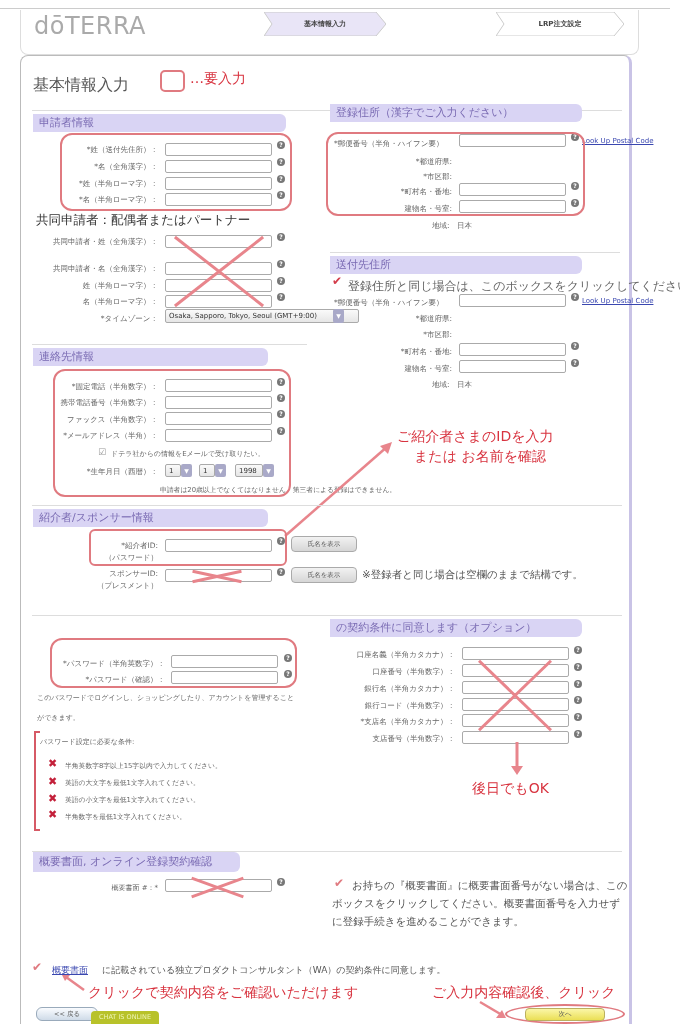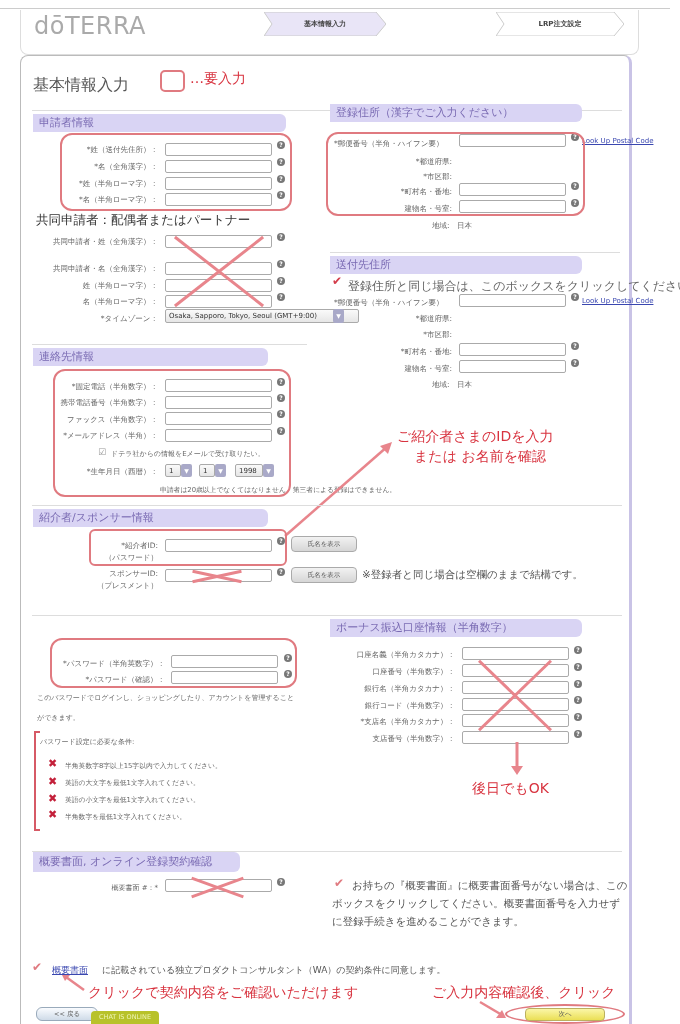--- a/index.html
+++ b/index.html
@@ -233,21 +233,21 @@
 
   <div class="abs xmark" style="left:48px;top:757px">✖</div>
   <div class="abs small" style="left:65px;top:761px;font-size:6.8px">半角英数字8字以上15字以内で入力してください。</div>
   <div class="abs xmark" style="left:48px;top:775px">✖</div>
   <div class="abs small" style="left:65px;top:778px;font-size:6.8px">英語の大文字を最低1文字入れてください。</div>
   <div class="abs xmark" style="left:48px;top:792px">✖</div>
   <div class="abs small" style="left:65px;top:795px;font-size:6.8px">英語の小文字を最低1文字入れてください。</div>
   <div class="abs xmark" style="left:48px;top:808px">✖</div>
   <div class="abs small" style="left:65px;top:812px;font-size:6.8px">半角数字を最低1文字入れてください。</div>
 
-  <div class="abs sec" style="left:330px;top:619px;width:252px">ボーナス振込口座情報（半角数字）</div>
+  <div class="abs sec" style="left:330px;top:619px;width:252px">の契約条件に同意します（オプション）</div>
 
   <div class="abs lbl" style="left:340px;top:650px;width:115px">口座名義（半角カタカナ）：</div>
   <div class="abs inp" style="left:462px;top:647px;width:107px"></div>
   <div class="abs help" style="left:574px;top:646px">?</div>
 
   <div class="abs lbl" style="left:340px;top:667px;width:115px">口座番号（半角数字）：</div>
   <div class="abs inp" style="left:462px;top:664px;width:107px"></div>
   <div class="abs help" style="left:574px;top:663px">?</div>
 
   <div class="abs lbl" style="left:340px;top:684px;width:115px">銀行名（半角カタカナ）：</div>

